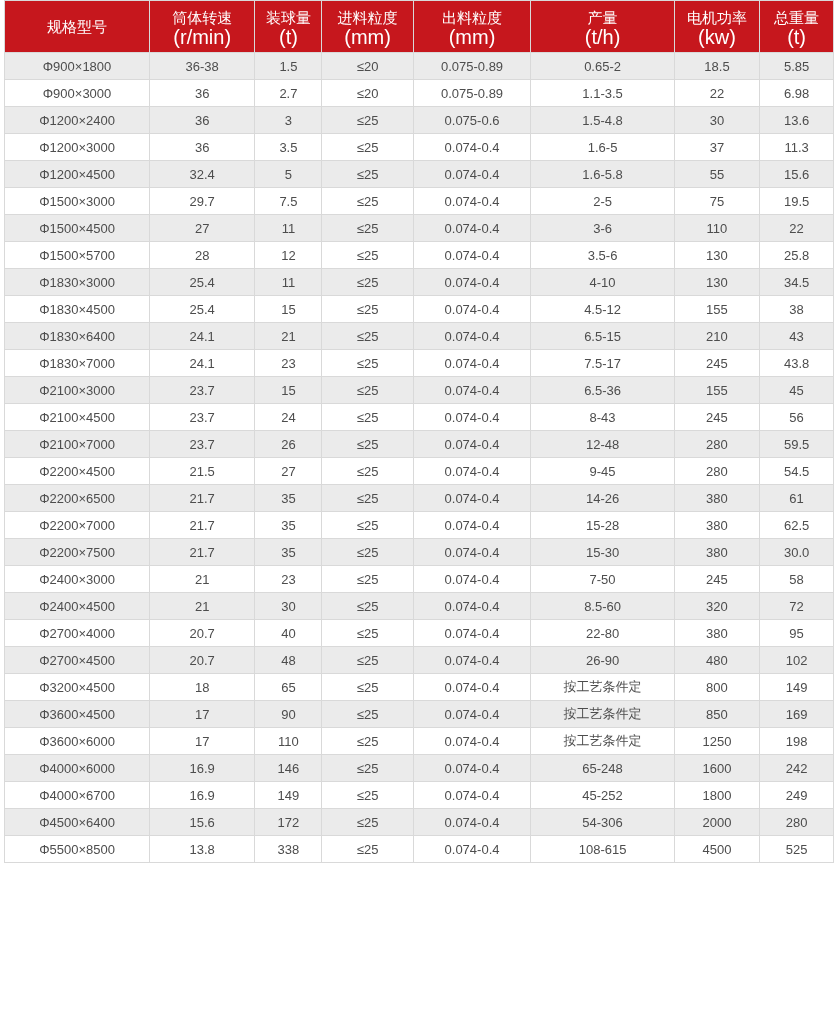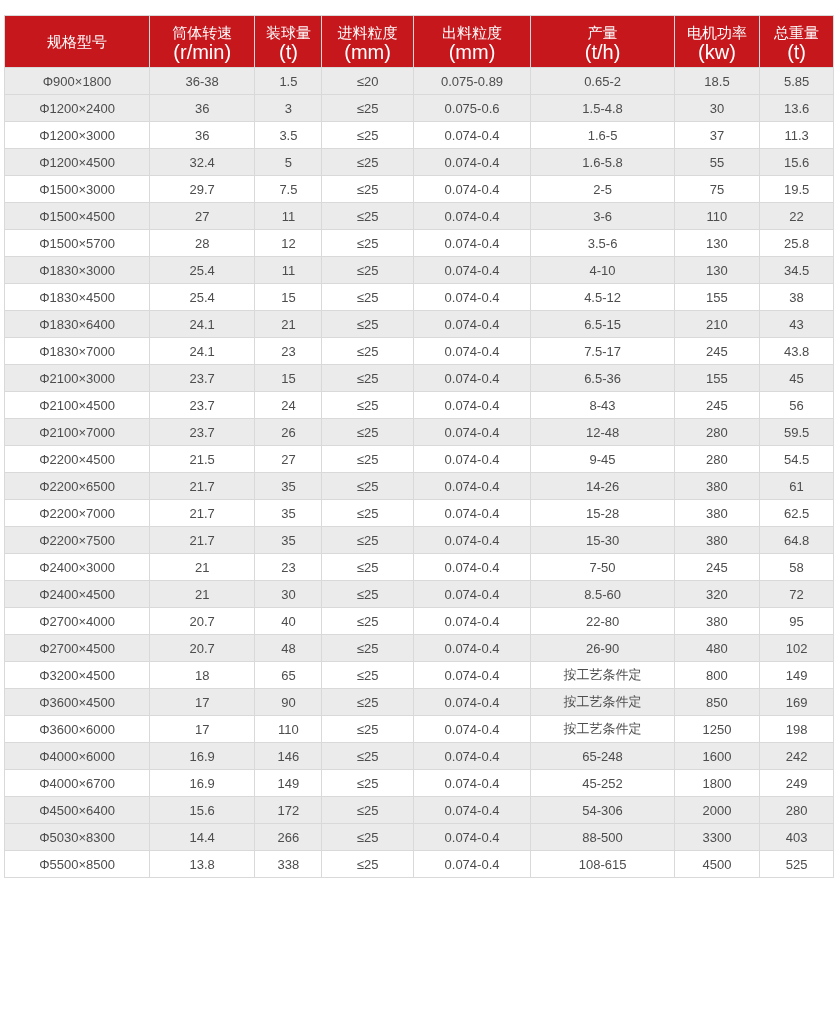--- a/index.html
+++ b/index.html
@@ -10,21 +10,21 @@
     --border:#d9d9d9;
     --text:#4d4d4d;
   }
   *{box-sizing:border-box;margin:0;padding:0;}
   html,body{background:#ffffff;}
   body{
     width:838px;
     font-family:"Liberation Sans","DejaVu Sans",sans-serif;
   }
   .page{
-    padding:15px 4px 6px 4px;
+    padding:0 4px 6px 4px;
   }
   table.spec-table{
     width:830px;
     table-layout:fixed;
     border-collapse:collapse;
   }
   table.spec-table th,
   table.spec-table td{
     border:1px solid var(--border);
     text-align:center;
@@ -113,20 +113,30 @@
         <tr class="odd">
           <td>Φ900×1800</td>
           <td>36-38</td>
           <td>1.5</td>
           <td>≤20</td>
           <td>0.075-0.89</td>
           <td>0.65-2</td>
           <td>18.5</td>
           <td>5.85</td>
         </tr>
+        <tr class="even">
+          <td>Φ900×3000</td>
+          <td>36</td>
+          <td>2.7</td>
+          <td>≤20</td>
+          <td>0.075-0.89</td>
+          <td>1.1-3.5</td>
+          <td>22</td>
+          <td>6.98</td>
+        </tr>
         <tr class="odd">
           <td>Φ1200×2400</td>
           <td>36</td>
           <td>3</td>
           <td>≤25</td>
           <td>0.075-0.6</td>
           <td>1.5-4.8</td>
           <td>30</td>
           <td>13.6</td>
         </tr>
@@ -281,21 +291,21 @@
           <td>62.5</td>
         </tr>
         <tr class="odd">
           <td>Φ2200×7500</td>
           <td>21.7</td>
           <td>35</td>
           <td>≤25</td>
           <td>0.074-0.4</td>
           <td>15-30</td>
           <td>380</td>
-          <td>64.8</td>
+          <td>30.0</td>
         </tr>
         <tr class="even">
           <td>Φ2400×3000</td>
           <td>21</td>
           <td>23</td>
           <td>≤25</td>
           <td>0.074-0.4</td>
           <td>7-50</td>
           <td>245</td>
           <td>58</td>
@@ -382,30 +392,20 @@
         </tr>
         <tr class="odd">
           <td>Φ4500×6400</td>
           <td>15.6</td>
           <td>172</td>
           <td>≤25</td>
           <td>0.074-0.4</td>
           <td>54-306</td>
           <td>2000</td>
           <td>280</td>
-        </tr>
-        <tr class="odd">
-          <td>Φ5030×8300</td>
-          <td>14.4</td>
-          <td>266</td>
-          <td>≤25</td>
-          <td>0.074-0.4</td>
-          <td>88-500</td>
-          <td>3300</td>
-          <td>403</td>
         </tr>
         <tr class="even">
           <td>Φ5500×8500</td>
           <td>13.8</td>
           <td>338</td>
           <td>≤25</td>
           <td>0.074-0.4</td>
           <td>108-615</td>
           <td>4500</td>
           <td>525</td>

